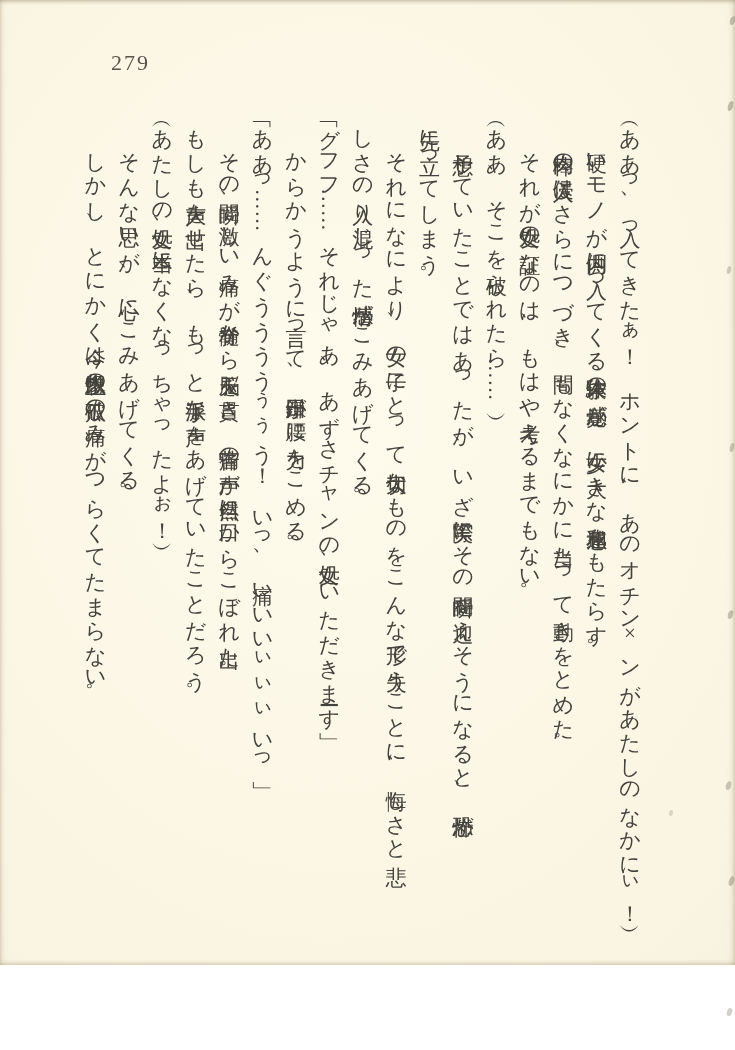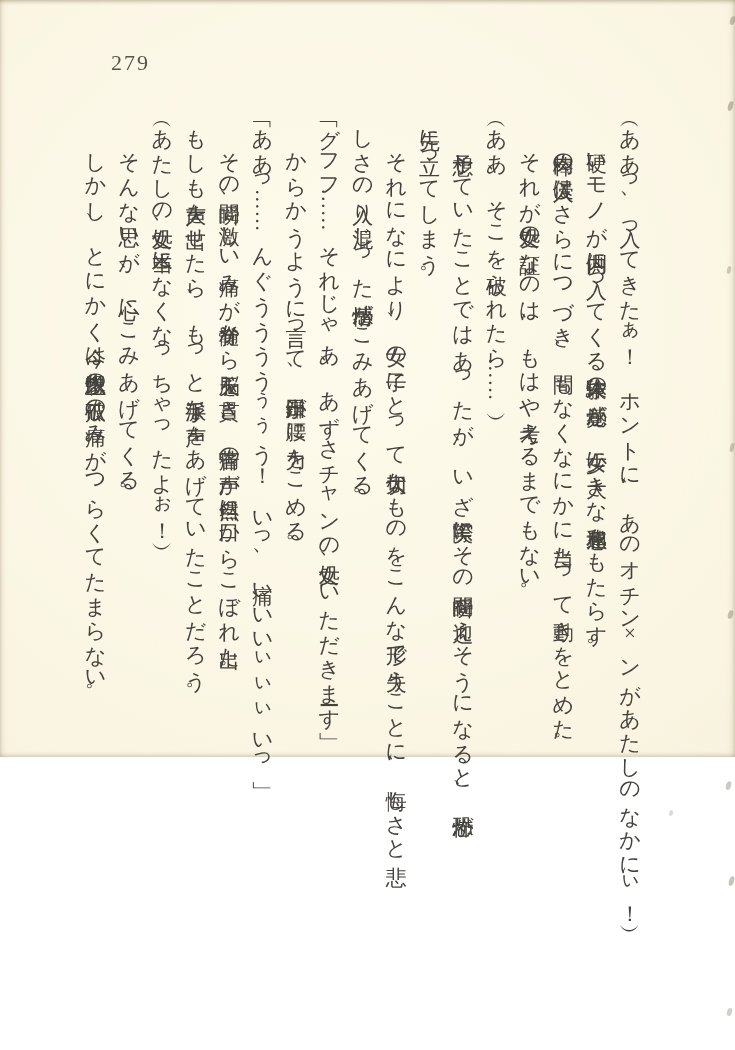--- a/index.html
+++ b/index.html
@@ -8,21 +8,21 @@
   }
   body {
     width: 735px;
     height: 1050px;
     overflow: hidden;
     font-family: "Liberation Serif", "DejaVu Serif", serif;
   }
   .page {
     position: relative;
     width: 735px;
-    height: 757px;
+    height: 965px;
     background:
       radial-gradient(130% 120% at 45% 42%,
         rgba(255,252,238,0.9) 0%,
         rgba(250,245,226,0.9) 55%,
         rgba(238,231,208,0.9) 100%),
       #f8f3e0;
     box-shadow:
       inset 0 3px 4px -2px rgba(130,115,85,0.45),
       inset 0 -3px 5px -2px rgba(130,115,85,0.30),
       inset -4px 0 7px -3px rgba(130,115,85,0.30),

